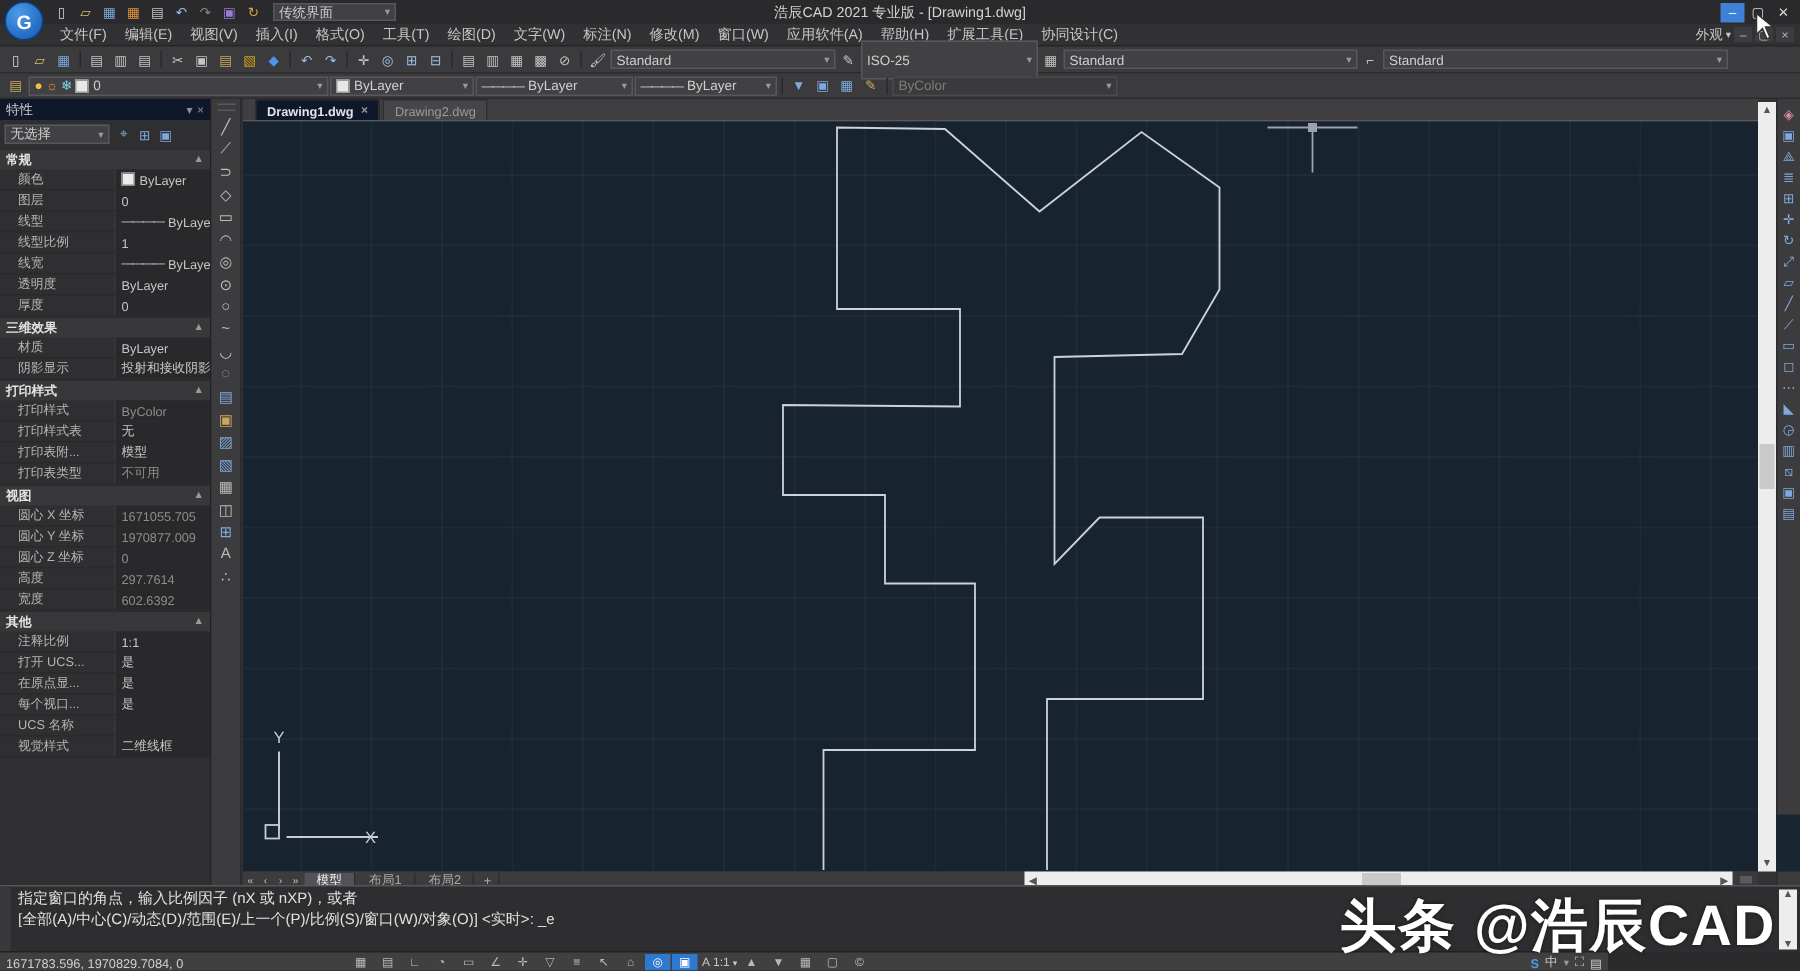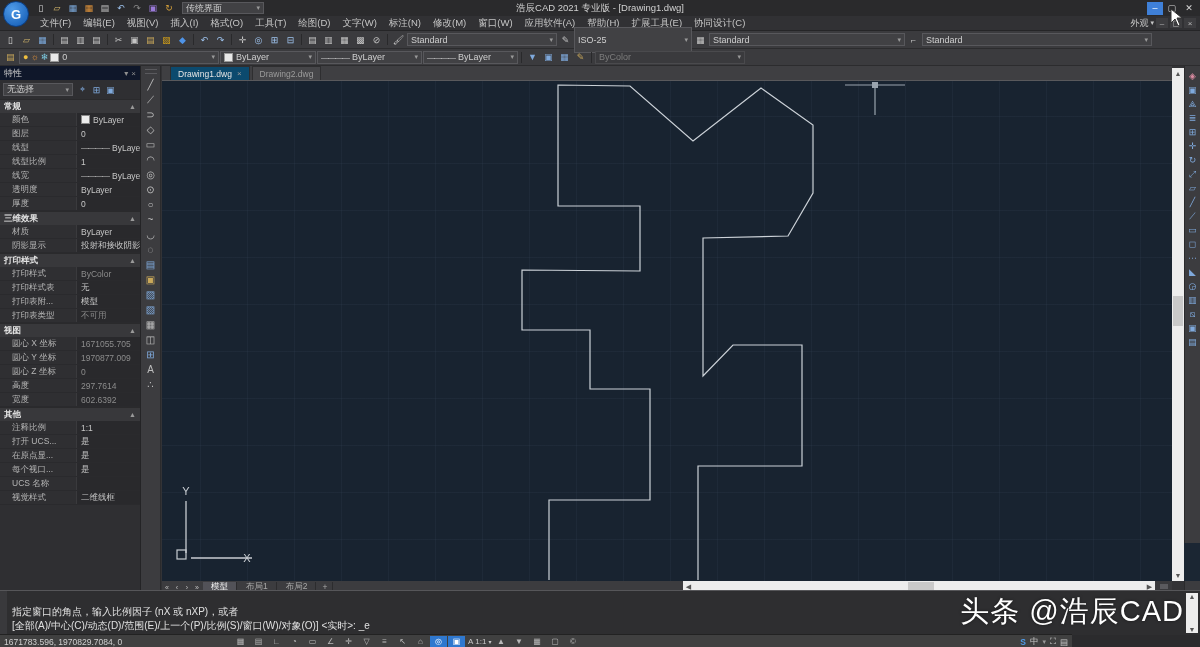--- a/index.html
+++ b/index.html
@@ -72,21 +72,21 @@
     border-right:1px solid #2a2a2c;display:flex;flex-direction:column;align-items:center;padding-top:3px;box-sizing:border-box;}
   .drawbar .grip{width:12px;height:3px;border-top:1px solid #5a5a5e;border-bottom:1px solid #5a5a5e;margin-bottom:3px;}
   .vbtn{width:16px;height:15px;display:flex;align-items:center;justify-content:center;
     font-size:10px;color:#bdbdbd;flex:none;}
 
   
   .doctabs{position:absolute;left:162px;top:0;width:1010px;height:15px;background:#3f3f42;
     display:flex;align-items:flex-end;padding-left:8px;box-sizing:border-box;border-bottom:1px solid #59595c;}
   .dtab{height:13px;display:flex;align-items:center;padding:0 7px;font-size:8.5px;color:#9b9b9b;
     background:#464649;border:1px solid #2e2e30;border-bottom:none;margin-right:2px;}
-  .dtab.active{background:#0c4a6e;color:#e4e4e4;}
+  .dtab.active{background:#0f172a;color:#e4e4e4;font-weight:bold;}
   .dtab .x{margin-left:5px;color:#9a9a9a;font-size:8px;}
 
   
   .canvas{position:absolute;left:162px;top:15px;width:1010px;height:500px;background:#182330;
     background-image:linear-gradient(rgba(130,160,200,0.055) 1px,transparent 1px),
       linear-gradient(90deg,rgba(130,160,200,0.055) 1px,transparent 1px);
     background-size:47px 47px;background-position:-9px -12px;overflow:hidden;}
   .canvas svg{position:absolute;left:0;top:0;}
 
   
@@ -130,21 +130,21 @@
   .coords{padding-left:4px;font-size:8.5px;color:#cfcfcf;white-space:nowrap;}
   .toggles{position:absolute;left:232px;top:0;height:13px;display:flex;align-items:center;gap:1px;}
   .tgl{width:17px;height:11px;display:flex;align-items:center;justify-content:center;
     font-size:8px;color:#b9b9b9;}
   .tgl.on{background:#2f78cf;color:#fff;}
   .ann{display:flex;align-items:center;gap:2px;margin-left:2px;font-size:8px;color:#c8c8c8;}
   .sb-right{position:absolute;right:4px;top:0;height:13px;display:flex;align-items:center;gap:4px;font-size:8.5px;}
   .sb-logo{color:#4f9be8;font-weight:bold;}
 
   
-  .watermark{position:absolute;right:16px;top:592px;font-size:29px;font-weight:400;color:#ffffff;
+  .watermark{position:absolute;right:16px;top:592px;font-size:38px;font-weight:700;color:#ffffff;
     letter-spacing:1px;white-space:nowrap;z-index:50;text-shadow:0 0 3px rgba(0,0,0,.55);}
 
   
   .cursor{position:absolute;left:1168px;top:8px;z-index:60;}
 </style>
 </head>
 <body>
 
 <div class="app">
 
@@ -583,21 +583,21 @@
         <div class="vbtn">▥</div>
         <div class="vbtn">⧅</div>
         <div class="vbtn">▣</div>
         <div class="vbtn">▤</div>
       </div>
     <div class="corner-box"></div>
   </div>
 
   <div class="cmdwin">
     <div class="cmd-gutter"></div>
-    <div id="cmdlines" style="padding-top:14px;">
+    <div id="cmdlines" style="padding-top:2px;">
         <div class="cmdline">指定窗口的角点，输入比例因子 (nX 或 nXP)，或者</div>
         <div class="cmdline">[全部(A)/中心(C)/动态(D)/范围(E)/上一个(P)/比例(S)/窗口(W)/对象(O)] &lt;实时&gt;: _e</div>
       </div>
     <div class="cmd-scroll">
       <span style="top:0;">▲</span>
       <span style="bottom:0;">▼</span>
     </div>
   </div>
 
   <div class="statusbar">

